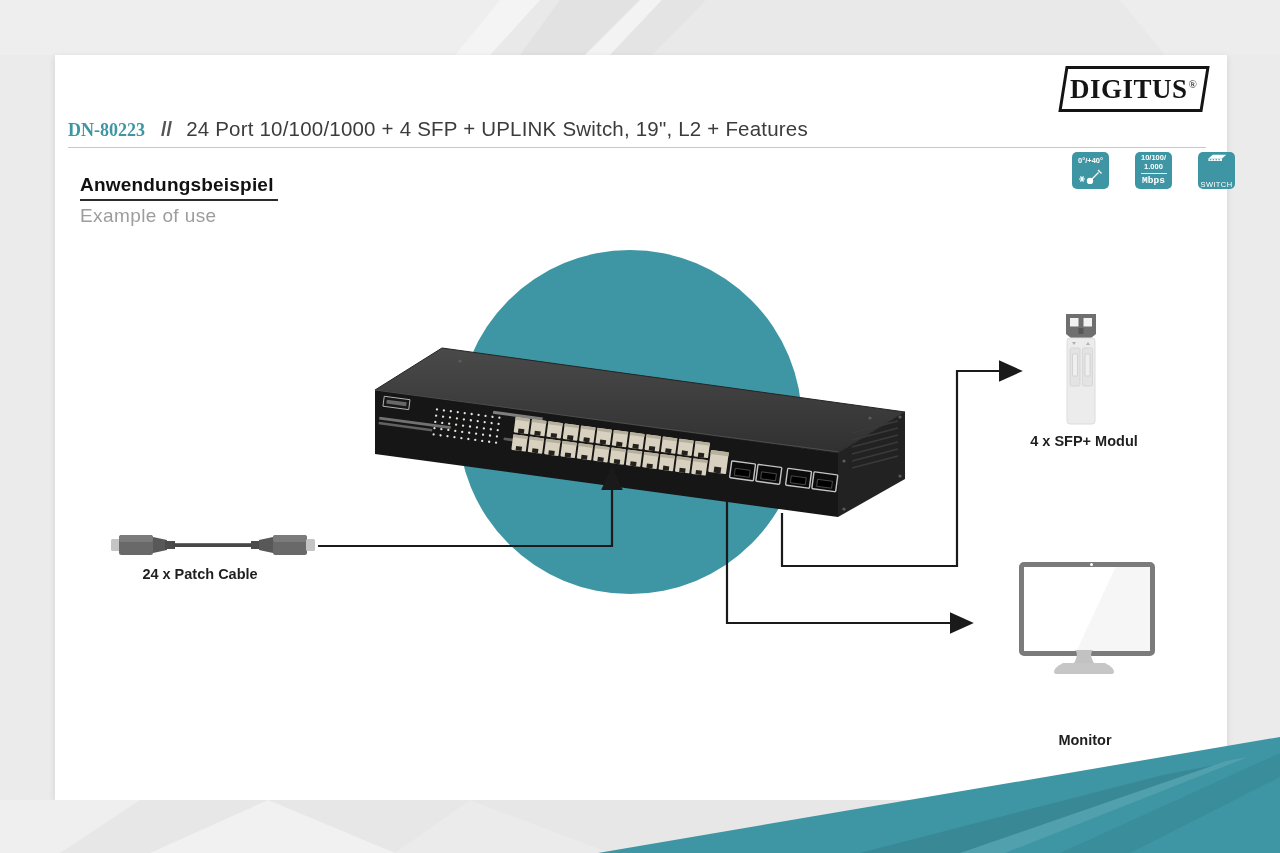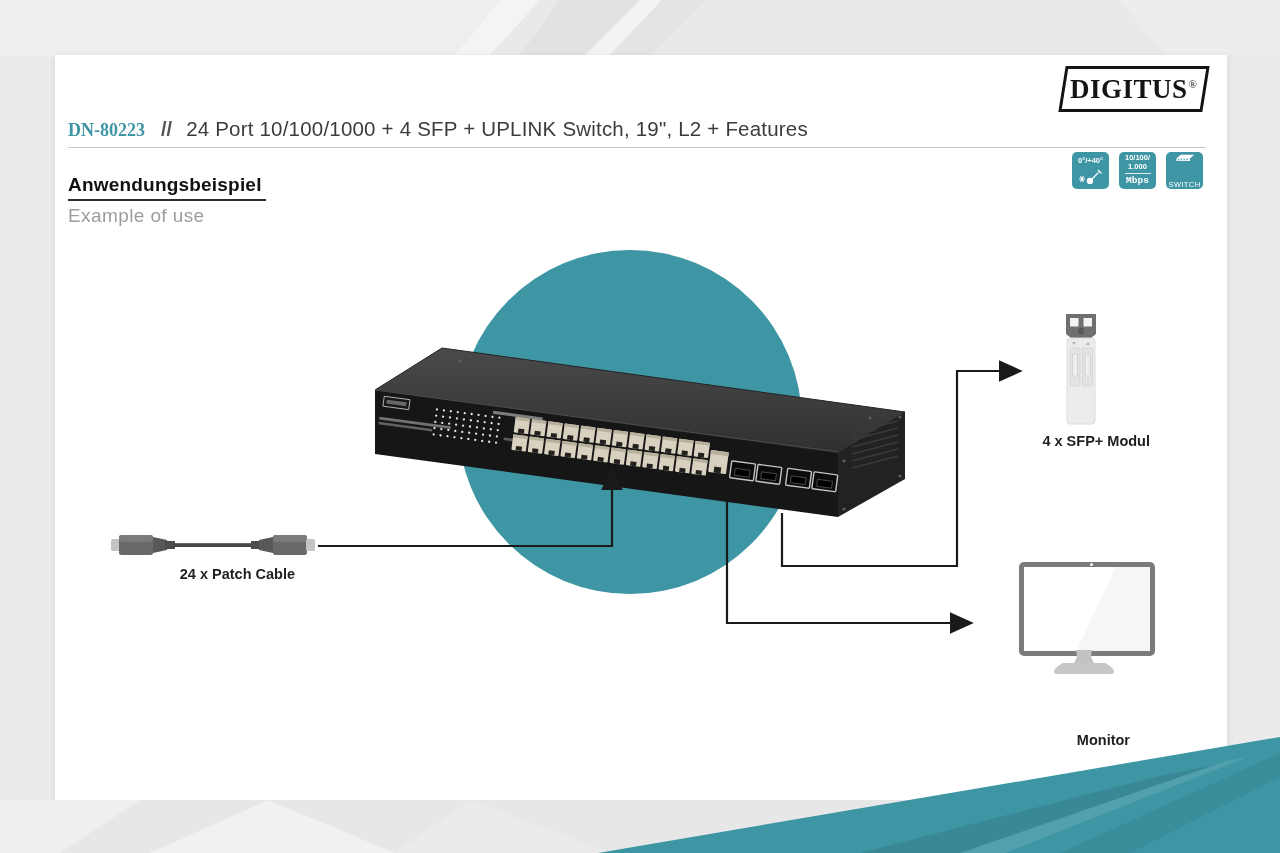--- a/index.html
+++ b/index.html
@@ -23,42 +23,42 @@
   .logo-text sup{font-size:11px;font-weight:400;vertical-align:10px;margin-left:1px;}
 
   
   #title-row{left:68px;top:117px;width:1140px;display:flex;align-items:baseline;}
   .product-code{color:#3E96A4;font-weight:700;font-size:18px;letter-spacing:0;font-family:Liberation Serif, serif;}
   .title-sep{color:#555;font-weight:700;font-size:20px;margin:0 14px 0 16px;}
   .product-title{color:#3c3c3c;font-weight:400;font-size:20.5px;letter-spacing:.2px;text-align:right;}
   #title-underline{left:68px;top:147px;width:1138px;height:0;border-top:1px solid #c9c9c9;}
 
   
-  #badge-row{left:1072px;top:152px;display:flex;gap:10px;}
+  #badge-row{left:1072px;top:152px;display:flex;gap:26px;}
   .badge{width:37px;height:37px;border-radius:5px;background:#3E96A4;color:#fff;
          display:flex;flex-direction:column;align-items:center;justify-content:center;
          text-align:center;overflow:hidden;}
   .badge .t1{font-size:7.5px;font-weight:700;line-height:1.15;}
   .badge .t2{font-size:9.5px;font-weight:700;line-height:1.1;margin-top:1px;font-family:Liberation Mono, monospace;}
   .badge .divider{width:26px;border-top:1px solid rgba(255,255,255,.85);margin:2px 0 1px 0;}
   .badge .lbl{font-size:7.5px;font-weight:400;letter-spacing:.4px;margin-top:18px;}
 
   
-  #heading-block{left:68px;top:174px;}
+  #heading-block{left:80px;top:174px;}
   .heading-de{font-size:19px;font-weight:800;color:#111;display:inline-block;
               border-bottom:2px solid #2b2b2b;padding:0 4px 3px 0;letter-spacing:.2px;}
   .heading-en{font-size:19px;font-weight:400;color:#9d9d9d;margin-top:4px;letter-spacing:.4px;}
 
   
   #teal-circle{left:458px;top:250px;width:344px;height:344px;border-radius:50%;
                background:#3E96A4;z-index:1;}
   #switch-svg{left:360px;top:333px;z-index:3;}
   #arrows-svg{left:0;top:0;z-index:4;pointer-events:none;}
   #patch-cable-svg{left:110px;top:530px;z-index:2;}
-  .diagram-label{font-size:14.5px;font-weight:700;color:#1f1f1f;text-align:right;z-index:5;}
+  .diagram-label{font-size:14.5px;font-weight:700;color:#1f1f1f;text-align:center;z-index:5;}
   #patch-cable-label{left:105px;top:566px;width:190px;}
   #sfp-module-svg{left:1056px;top:300px;z-index:2;}
   #sfp-module-label{left:1018px;top:433px;width:132px;}
   #monitor{left:1019px;top:562px;width:126px;height:84px;background:#fff;
            border:5px solid #7b7b7b;border-radius:5px;z-index:2;}
   #monitor .screen-glass{position:absolute;inset:0;background:linear-gradient(115deg,#ffffff 55%,#f6f6f6 56%);}
   #monitor .camera-dot{position:absolute;top:-4px;left:66px;width:3px;height:3px;border-radius:50%;background:#fff;}
   #monitor-stand-svg{left:1053px;top:650px;z-index:2;}
   #monitor-label{left:1040px;top:688px;width:90px;margin-top:44px;}
 

